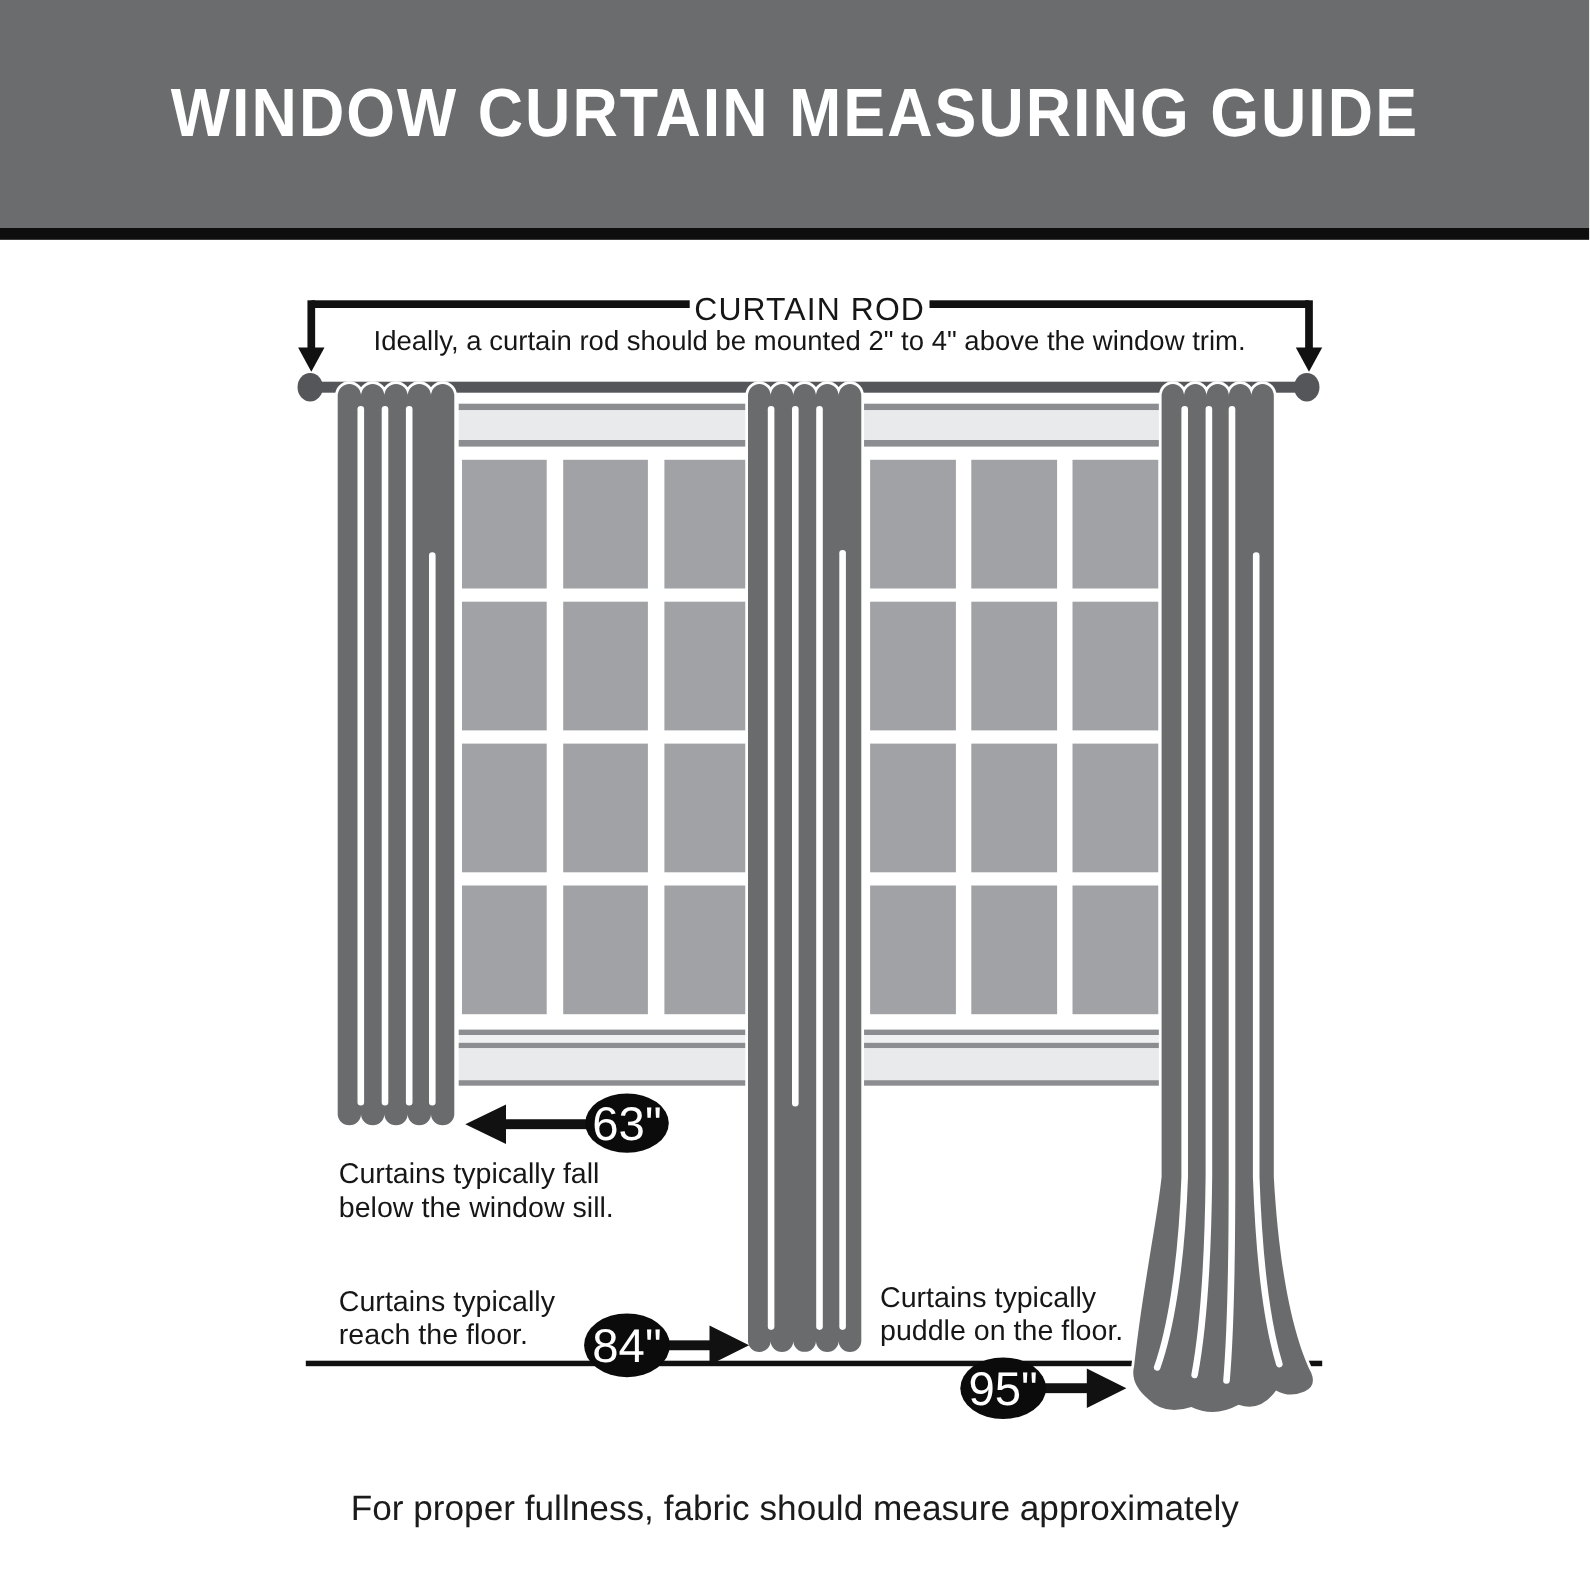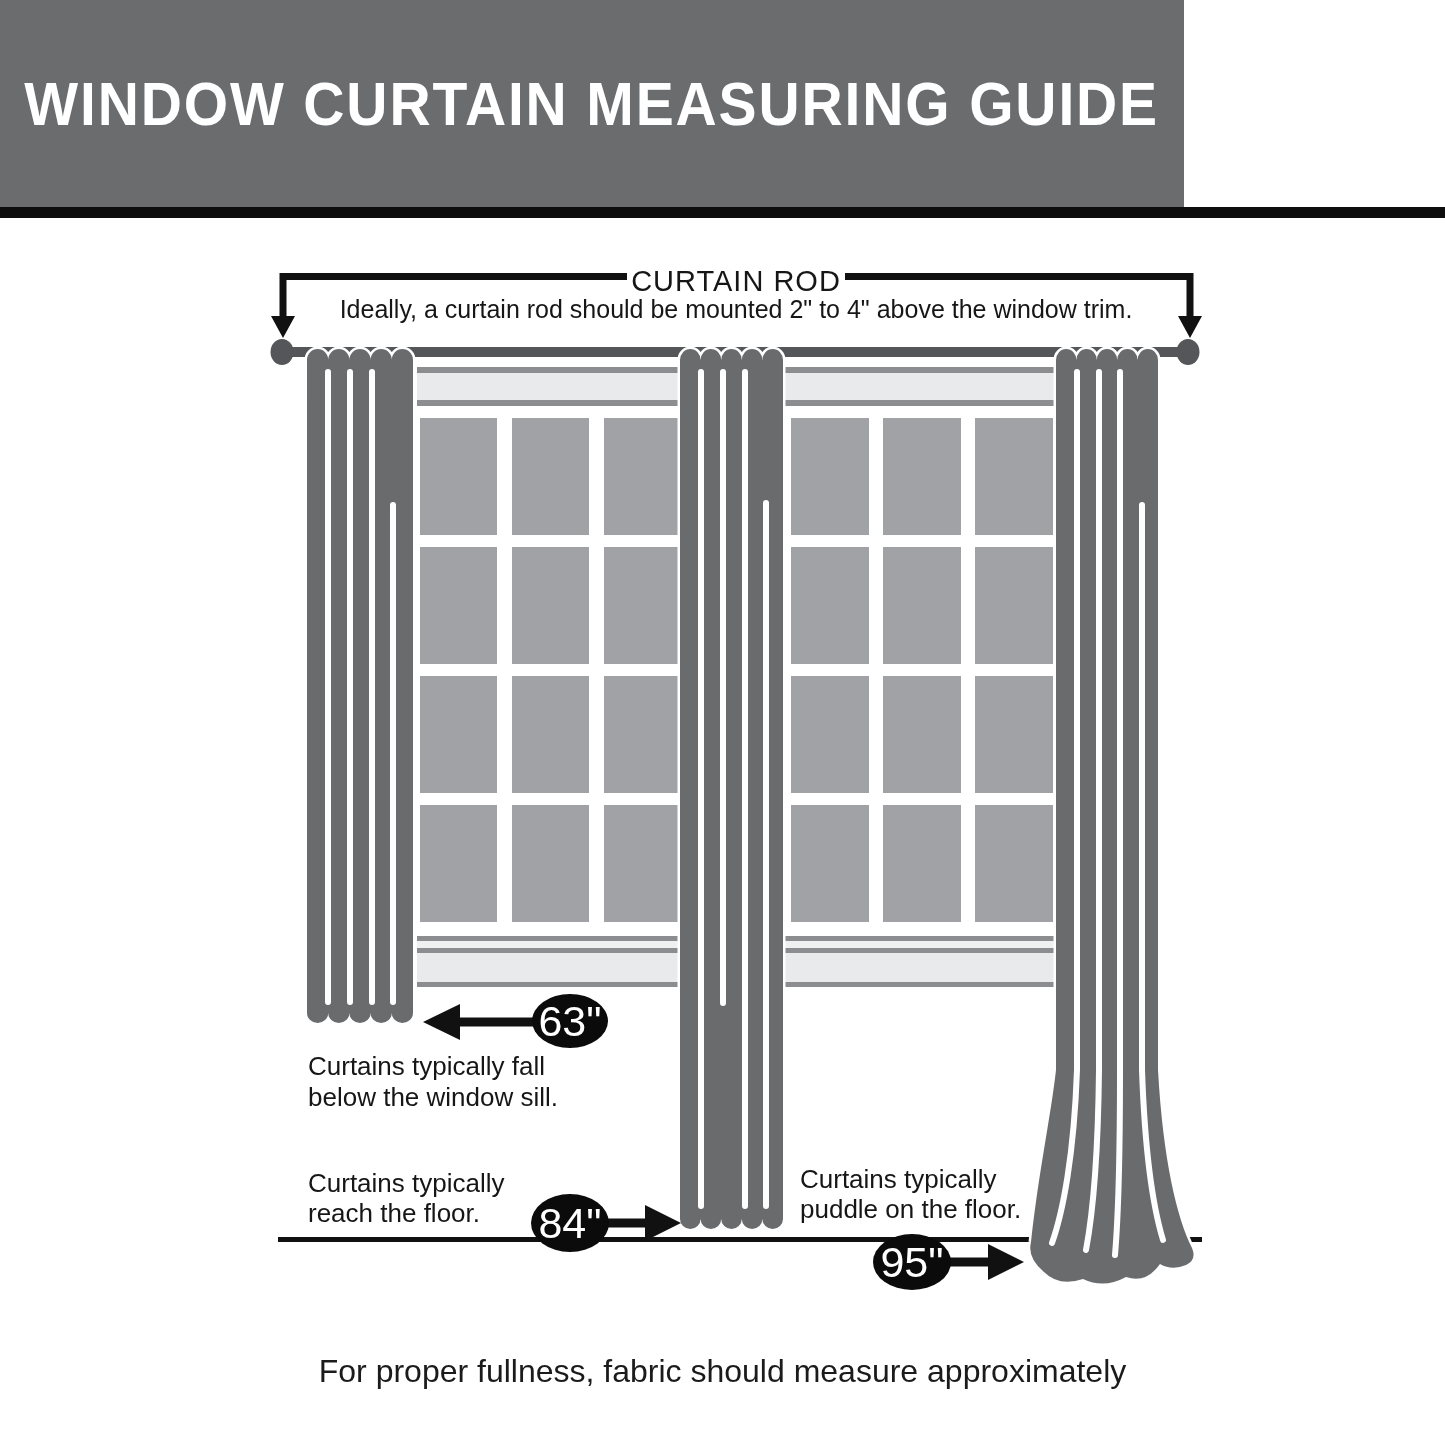--- a/index.html
+++ b/index.html
@@ -1,18 +1,18 @@
 <!DOCTYPE html>
 <html style="--header-bg: #6b6c6e; --curtain-fill: #6a6b6d; --rod-fill: #55565a; --pane-fill: #a0a2a5; --trim-band: #e9eaeb; --trim-line: #8b8d90; --ink: #161616;"><head>
 <meta charset="utf-8">
 <style>
   html,body{margin:0;padding:0;background:#fff;}
   .page{position:relative;width:1445px;height:1445px;background:#fff;overflow:hidden;
         font-family:"Liberation Sans", sans-serif;}
-  .header{position:absolute;left:0;top:0;width:1184px;height:207px;
+  .header{position:absolute;left:0;top:0;width:1445px;height:207px;
           background:var(--header-bg,#6b6c6e);display:flex;align-items:center;justify-content:center;}
   .header-title{color:#fff;font-weight:bold;font-size:62px;letter-spacing:2px;
                 transform:scaleX(0.92);white-space:nowrap;}
   .header-rule{position:absolute;left:0;top:207px;width:1445px;height:11px;background:#0e0e0e;}
   svg{position:absolute;left:0;top:0;}
   svg text{font-family:"Liberation Sans", sans-serif;fill:var(--ink,#161616);}
   .rod{fill:var(--rod-fill,#55565a);}
   .pane{fill:var(--pane-fill,#a0a2a5);}
   .trim-band{fill:var(--trim-band,#e9eaeb);}
   .trim-band-light{fill:#eff0f1;}

